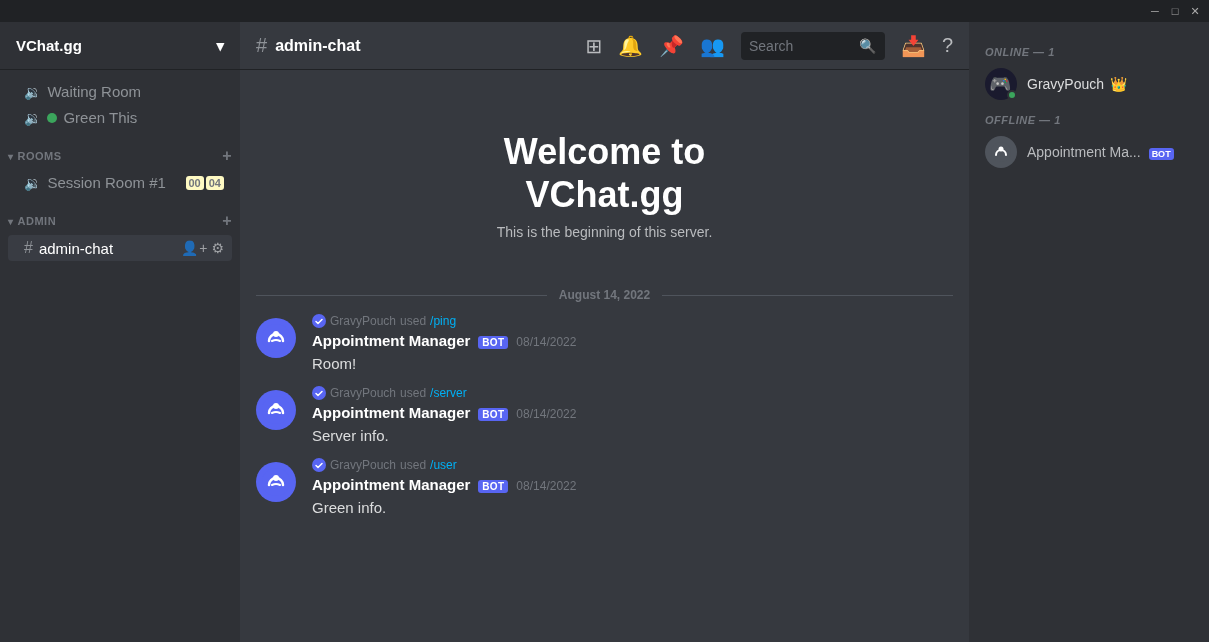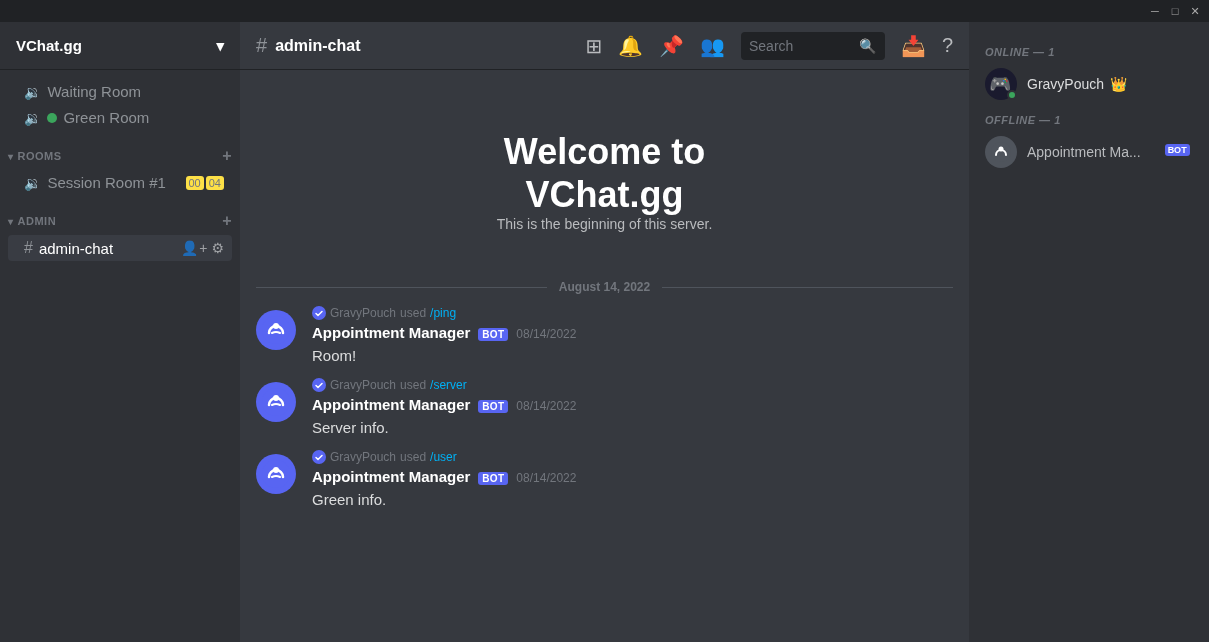--- a/index.html
+++ b/index.html
@@ -123,23 +123,24 @@
       flex-shrink: 0;
     }
 
     .voice-badge {
       display: flex;
       gap: 2px;
       font-size: 11px;
       color: #72767d;
     }
     .voice-badge span {
-      background: #fde047;
+      background: #fef9c3;
       padding: 1px 3px;
       border-radius: 3px;
+      font-weight: bold;
     }
 
     .channel-actions {
       display: flex;
       gap: 4px;
       margin-left: auto;
     }
     .channel-action-btn {
       color: #b9bbbe;
       font-size: 14px;
@@ -226,21 +227,21 @@
     }
     .welcome-title {
       font-size: 36px;
       font-weight: 800;
       color: #fff;
       line-height: 1.2;
     }
     .welcome-subtitle {
       font-size: 14px;
       color: #b9bbbe;
-      margin-top: 0;
+      margin-top: 8px;
     }
 
     .date-divider {
       display: flex;
       align-items: center;
       padding: 8px 16px;
       gap: 12px;
     }
     .date-divider::before,
     .date-divider::after {
@@ -437,21 +438,21 @@
     <div class="sidebar-content">
 
       <div class="channel-item">
         <span class="speaker-icon">🔉</span>
         <span class="channel-name">Waiting Room</span>
       </div>
 
       <div class="channel-item">
         <span class="speaker-icon">🔉</span>
         <div class="green-dot"></div>
-        <span class="channel-name">Green Room</span>
+        <span class="channel-name">Green This</span>
       </div>
 
       <div class="category-header">
         <span class="category-arrow">▾</span>
         <span>ROOMS</span>
         <span class="add-btn">+</span>
       </div>
       <div class="channel-item">
         <span class="speaker-icon">🔉</span>
         <span class="channel-name">Session Room #1</span>
@@ -609,21 +610,21 @@
     <div class="member-item">
       <div class="member-avatar">
         <div class="member-avatar-img gray">
           <svg width="20" height="20" viewBox="0 0 20 20" fill="none">
               <circle cx="10" cy="10" r="10" fill="#4f545c"></circle>
               <path d="M5 13c0-2.761 2.239-5 5-5s5 2.239 5 5" stroke="white" stroke-width="2" fill="none" stroke-linecap="round"></path>
               <circle cx="10" cy="7" r="2.5" fill="white"></circle>
             </svg>
         </div>
       </div>
-      <div style="display:flex;align-items:flex-start;gap:20px;">
+      <div style="display:flex;align-items:flex-end;gap:4px;">
         <span class="member-name">Appointment Ma...</span>
         <span class="bot-tag">BOT</span>
       </div>
     </div>
 
   </div>
 
 </div>
 
 </body></html>

